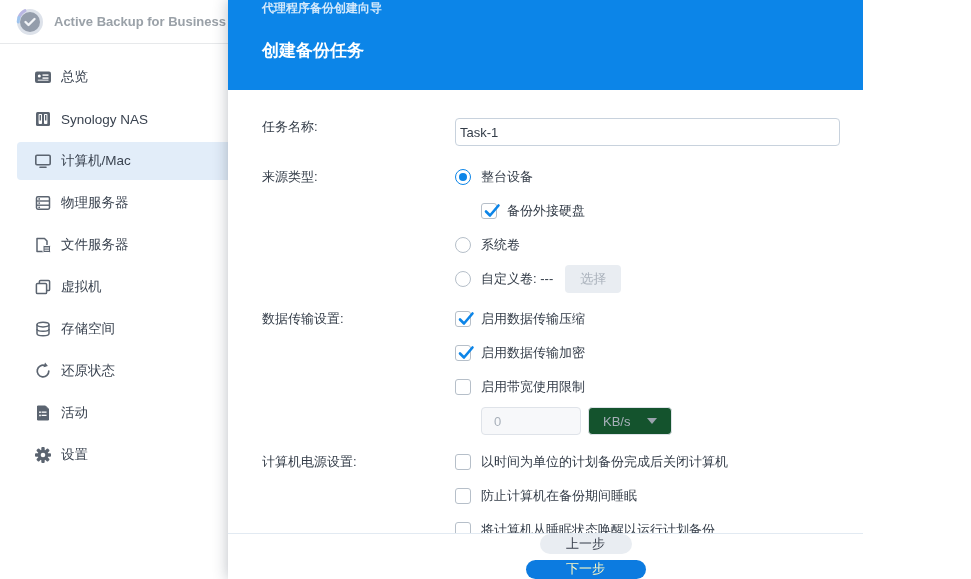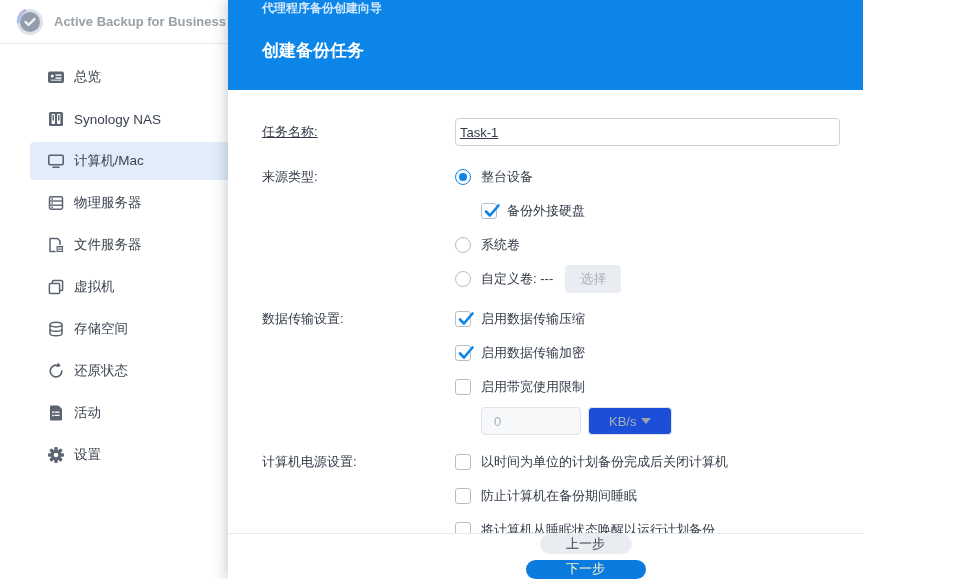--- a/index.html
+++ b/index.html
@@ -6,21 +6,21 @@
   html,body { width:971px; height:579px; overflow:hidden;
     font-family:"Liberation Sans","DejaVu Sans",sans-serif; background:#fff; }
   .stage { position:relative; width:863px; height:579px; overflow:hidden; }
 
   
   .app { position:absolute; inset:0; background:#fff; }
   .app-header { height:44px; display:flex; align-items:center; padding-left:16px;
     border-bottom:1px solid #e7e9eb; }
   .logo { width:28px; height:28px; margin-right:10px; flex:0 0 auto; }
   .app-title { font-size:13px; font-weight:bold; color:#9aa1a8; white-space:nowrap; }
-  .sidebar { position:absolute; top:56px; left:17px; width:228px; }
+  .sidebar { position:absolute; top:56px; left:4px; width:228px; }
   .side-item { position:relative; height:42px; display:flex; align-items:center;
     padding-left:30px; cursor:pointer; }
   .side-item.selected::before { content:""; position:absolute; left:13px; right:0; top:2px;
     bottom:2px; background:#e2edf9; border-radius:4px 0 0 4px; }
   .side-ico { position:relative; width:18px; height:18px; margin-right:9px; flex:0 0 auto;
     display:flex; align-items:center; justify-content:center; }
   .side-label { position:relative; font-size:13.5px; color:#3a4350; }
 
   
   .sliver { position:absolute; top:0; right:0; width:8px; height:579px; background:#f7f7f8; }
@@ -40,43 +40,43 @@
     color:#fff; cursor:pointer; }
 
   .modal-body { position:absolute; top:90px; left:0; right:0; bottom:0; overflow:hidden;
     padding-top:28px; color:#333c48; }
   .line { display:flex; align-items:center; height:34px; }
   .lbl { width:227px; padding-left:34px; font-size:13px; color:#333c48; flex:0 0 auto; }
   .ctrl { display:flex; align-items:center; }
   .ind { margin-left:26px; }
   .opt-label { font-size:13px; margin-left:10px; }
 
-  .row-task { display:flex; align-items:center; height:28px;text-decoration:underline; }
+  .row-task { display:flex; align-items:flex-start; height:28px; }
   .text-input { width:385px; height:28px; border:1px solid #c8d2dd; border-radius:4px;
     padding:0 4px; font-size:13px; color:#333c48; outline:none;
     font-family:"Liberation Sans","DejaVu Sans",sans-serif; }
 
   .radio { width:16px; height:16px; border-radius:50%; border:1px solid #b6bfc9;
     background:#fff; flex:0 0 auto; position:relative; }
   .radio.on { border-color:#0c85e8; }
   .radio.on::after { content:""; position:absolute; left:3px; top:3px; width:8px; height:8px;
     border-radius:50%; background:#0c85e8; }
   .cbx { width:16px; height:16px; border-radius:3px; border:1px solid #b6bfc9; background:#fff;
     flex:0 0 auto; position:relative; }
   .cbx.on svg { position:absolute; left:1px; top:-2px; overflow:visible; }
 
   .btn-small { height:28px; padding:0 15px; margin-left:12px; border:none; border-radius:4px;
     background:#e9edf2; color:#a9b1bb; font-size:13px;
     font-family:"Liberation Sans","DejaVu Sans",sans-serif; }
   .dis-input { width:100px; height:28px; border:1px solid #dfe3e9; border-radius:4px;
     background:#f7f8fa; color:#a8b0ba; font-size:13px; padding:0 12px;
     font-family:"Liberation Sans","DejaVu Sans",sans-serif; }
   .dis-select { width:84px; height:28px; margin-left:7px; border:1px solid #dfe3e9;
-    border-radius:4px; background:#1d4ed8; color:#a8b0ba; font-size:13px;
-    display:flex; align-items:center; padding:0 20px; justify-content:space-between; }
+    border-radius:4px; background:#14532d; color:#a8b0ba; font-size:13px;
+    display:flex; align-items:center; padding:0 14px; justify-content:space-between; }
   .caret { width:0; height:0; border-left:5px solid transparent; border-right:5px solid transparent;
     border-top:6px solid #9aa3ad; }
 
   .modal-footer { position:absolute; left:0; right:0; bottom:0; height:46px; background:#fff;
     border-top:1px solid #e2eaf2; display:flex; align-items:center; justify-content:flex-end;
     padding-right:20px; gap:6px;flex-direction:column; }
   .btn-pill { height:28px; border:none; border-radius:14px; font-size:13px; cursor:pointer;
     font-family:"Liberation Sans","DejaVu Sans",sans-serif; }
   .btn-back { width:92px; background:#e9edf2; color:#39404d; }
   .btn-next { width:120px; background:#0c7be0; color:#fef9c3; }

